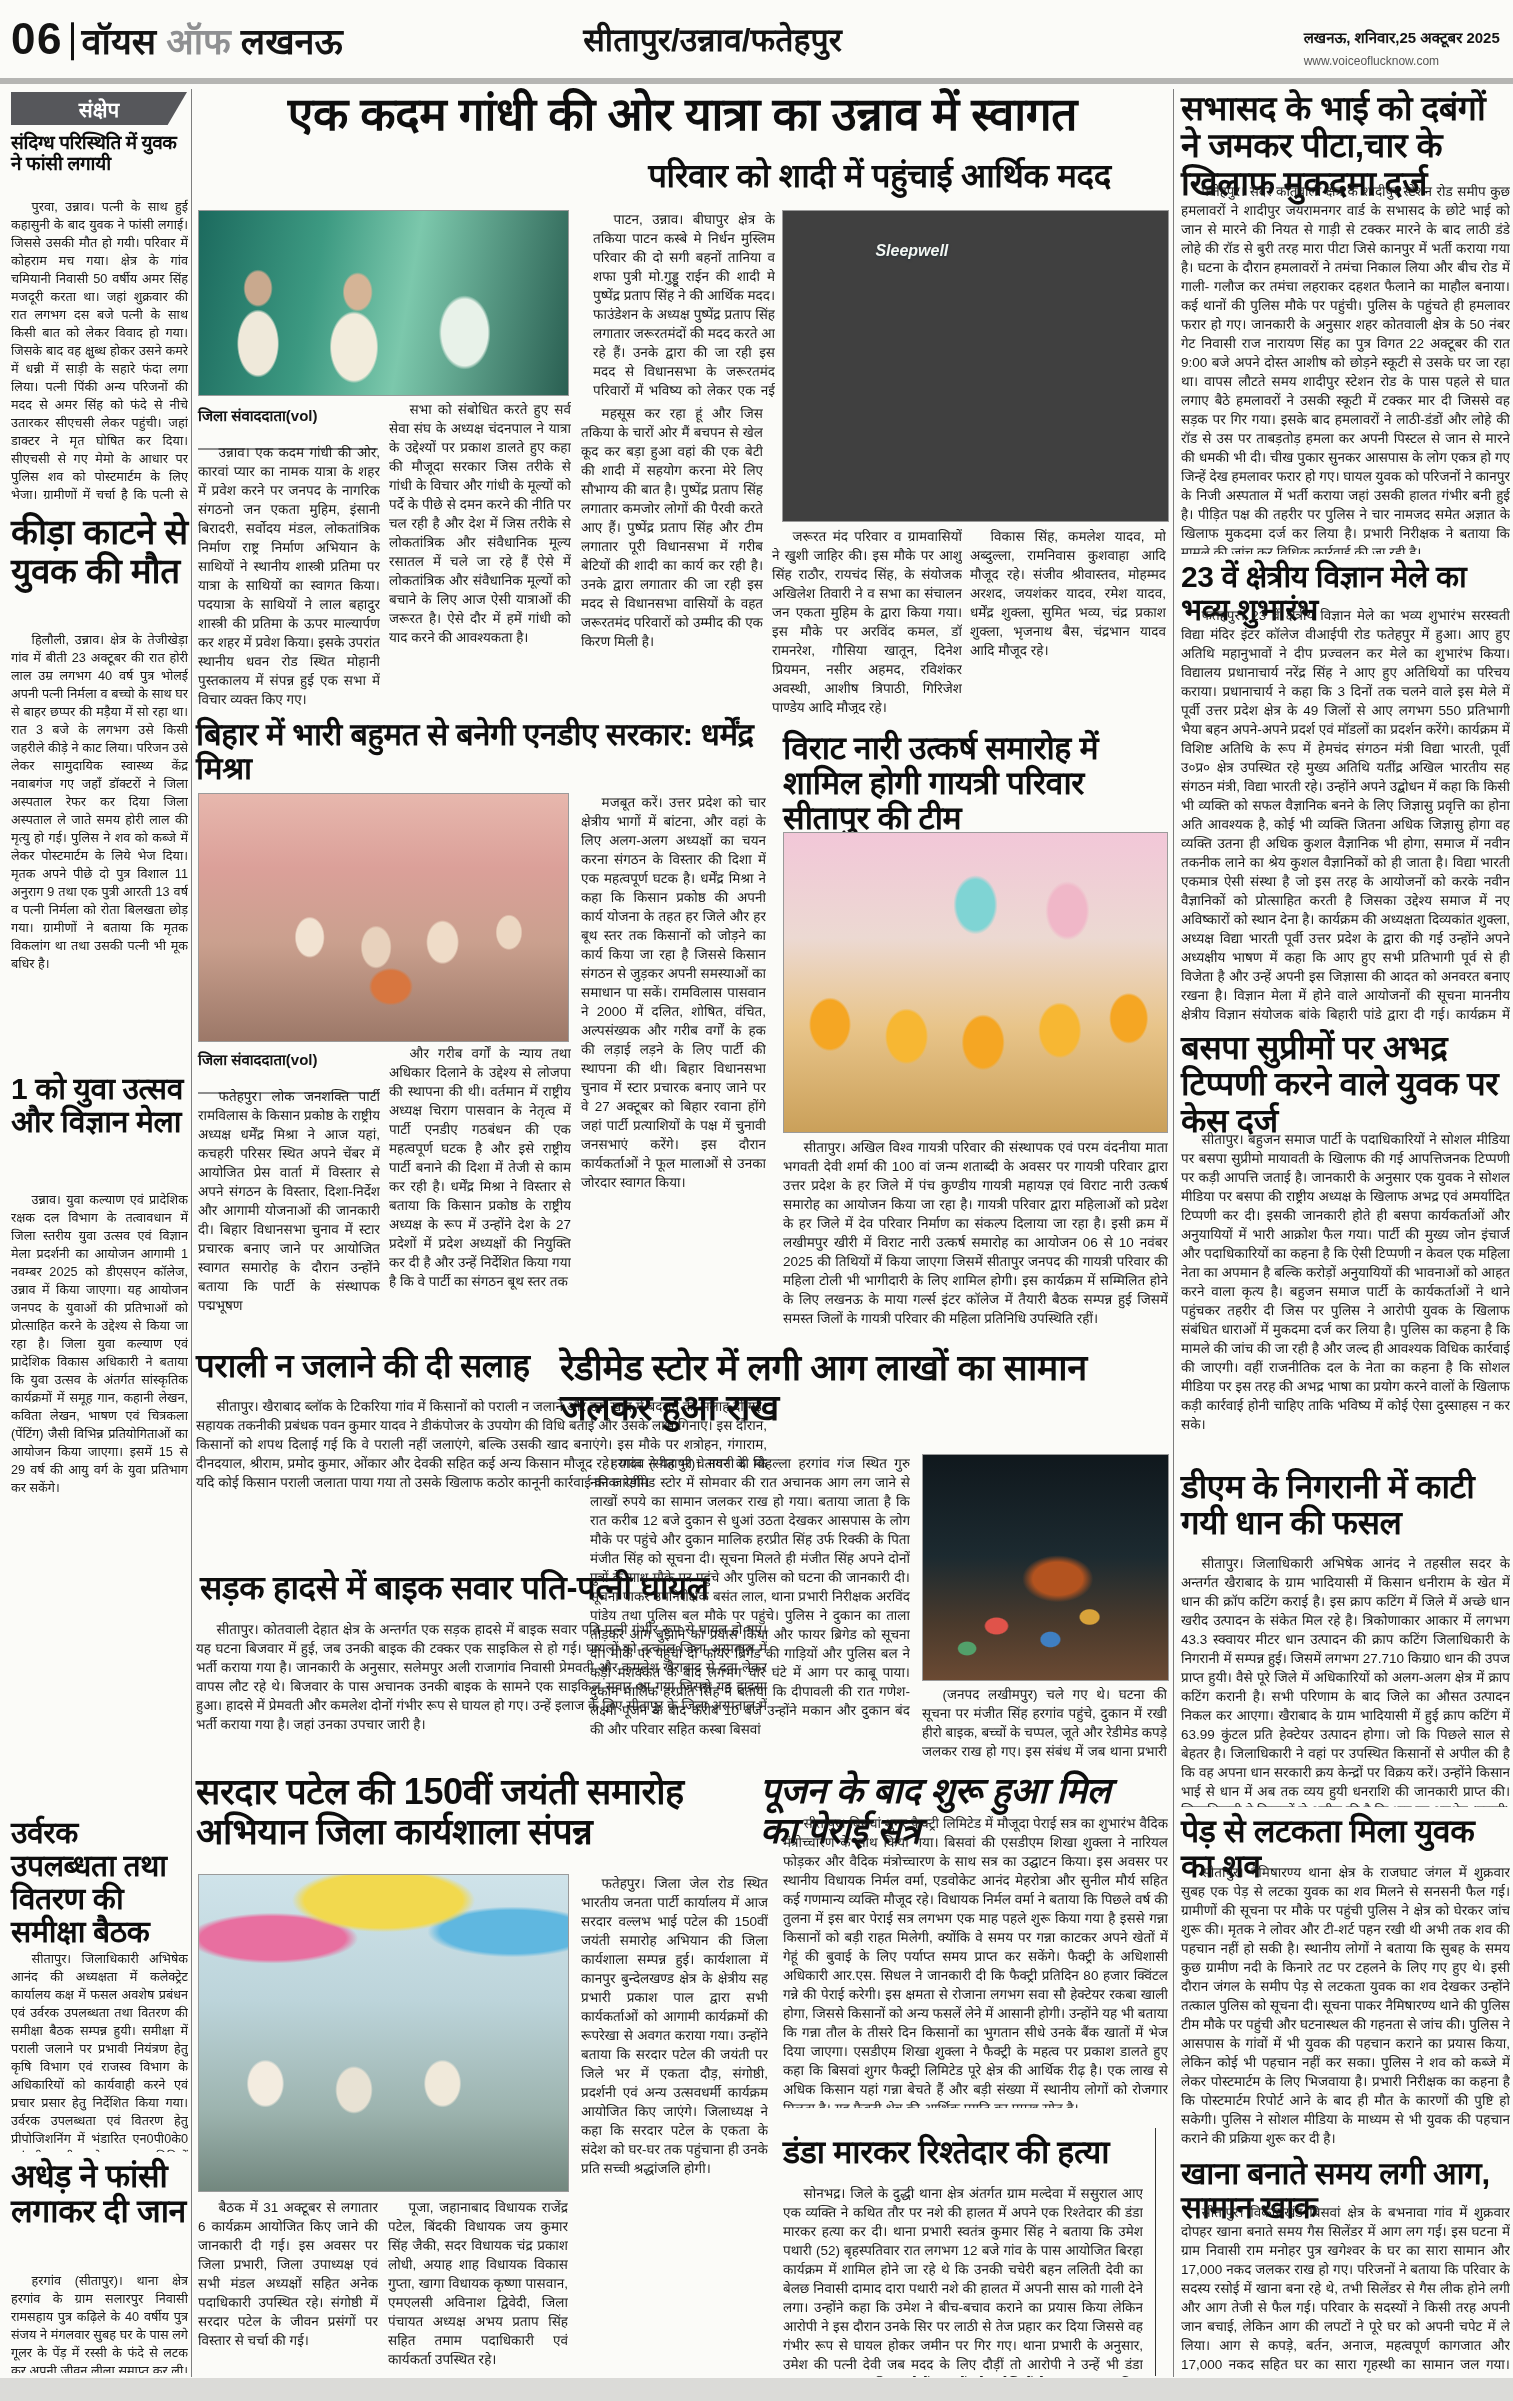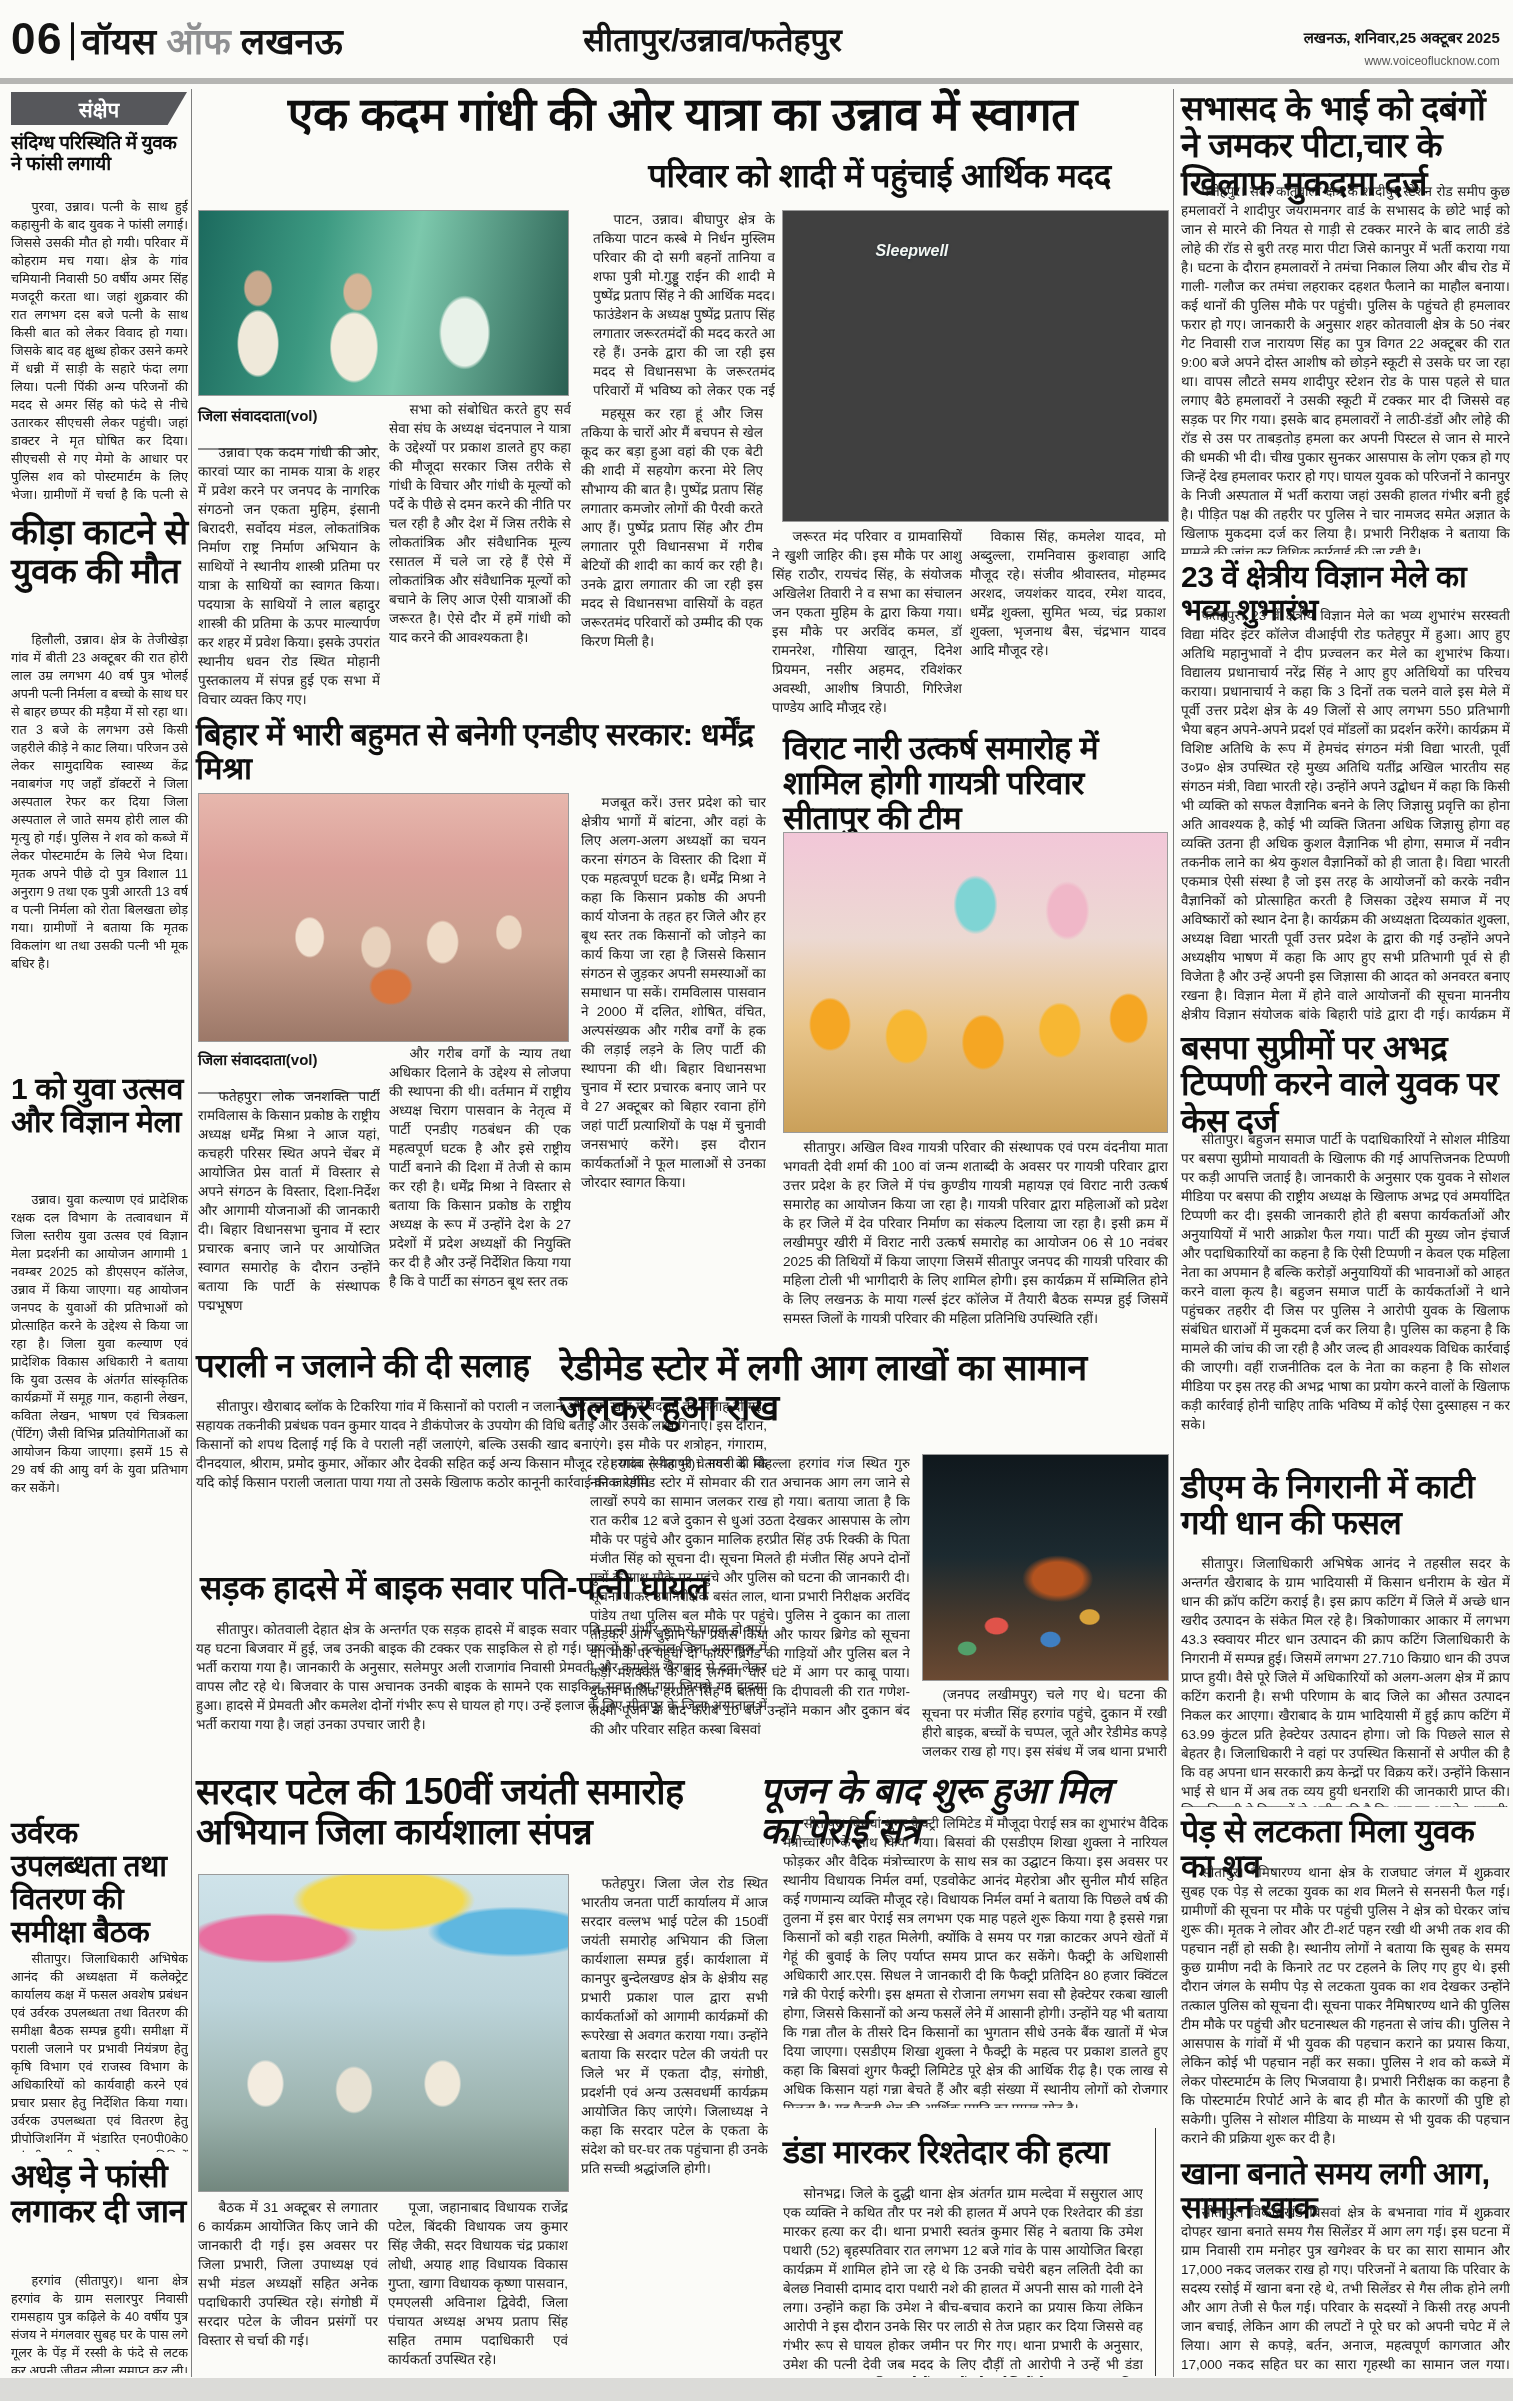--- a/index.html
+++ b/index.html
@@ -67,21 +67,21 @@
 <body>
 
 <div class="page">
 
   <div class="abs" style="left:11px;top:14.2px;display:flex;align-items:baseline;gap:8px;">
     <span style="font-size:44px;font-weight:900;letter-spacing:1.6px;">06</span>
     <span style="display:inline-block;width:2.4px;height:38px;background:#111;transform:translateY(6.3px);"></span>
     <span style="font-size:36px;font-weight:900;"><span>वॉयस</span> <span style="color:#8f9092;">ऑफ</span> <span>लखनऊ</span></span>
   </div>
   <div class="abs hcenter" style="left:491px;top:17.4px;width:443px;font-size:32px;font-weight:900;">सीतापुर/उन्नाव/फतेहपुर</div>
-  <div class="abs" style="right:14.2px;top:27px;text-align:right;">
+  <div class="abs" style="right:14.2px;top:27px;text-align:left;">
     <div style="font-size:15px;font-weight:700;">लखनऊ, शनिवार,25 अक्टूबर 2025</div>
     <div style="font-size:12px;color:#555;margin-top:7px;">www.voiceoflucknow.com</div>
   </div>
   <div class="rule" style="left:0;top:78px;width:1514px;height:5.5px;"></div>
 
   <div class="vline" style="left:191px;top:89px;height:2288px;"></div>
   <div class="vline" style="left:1173px;top:89px;height:2288px;"></div>
 
   <div class="abs brief-box" style="left:11px;top:92px;width:176px;height:33px;">संक्षेप</div>
 

